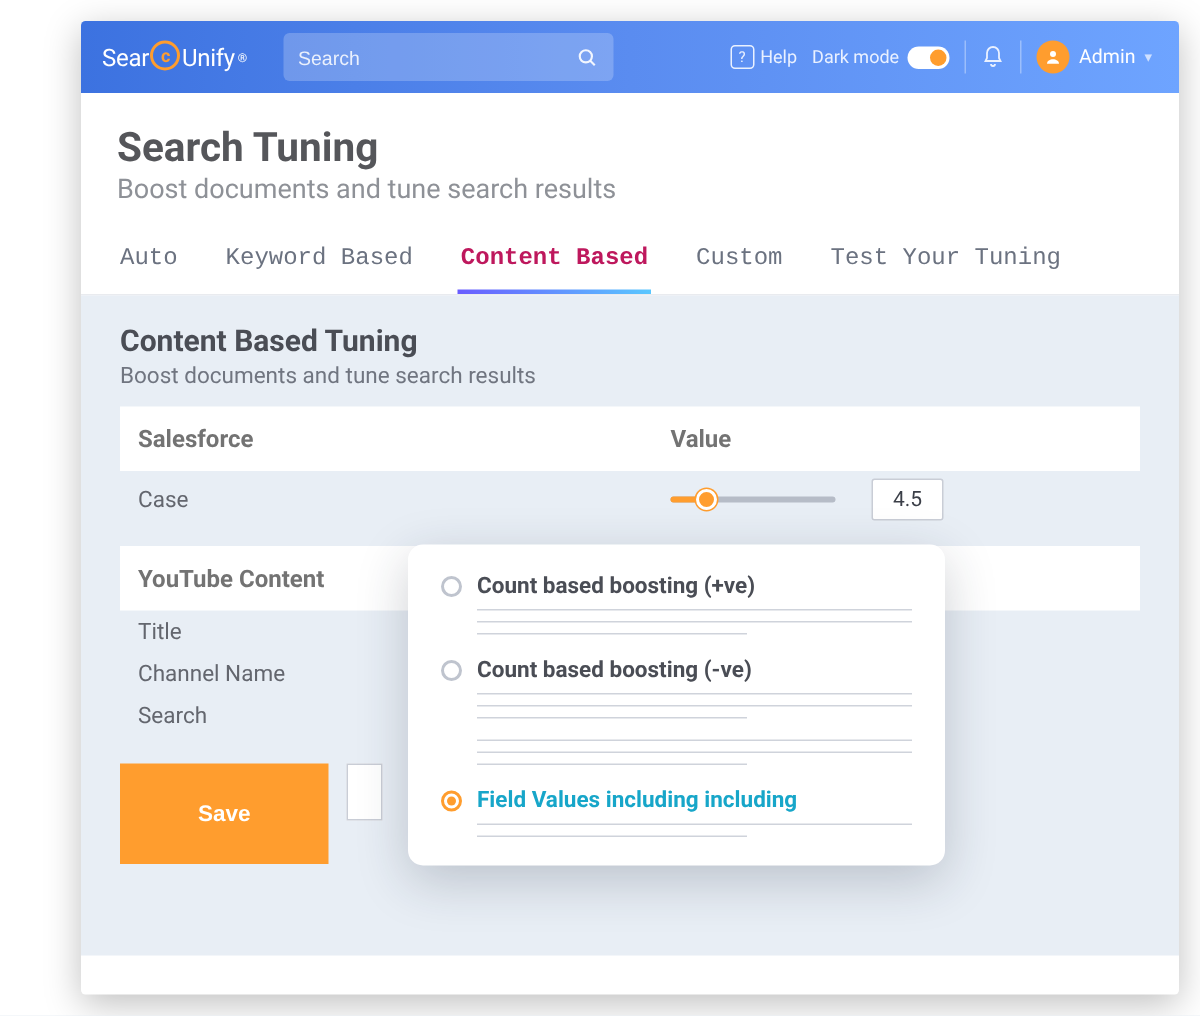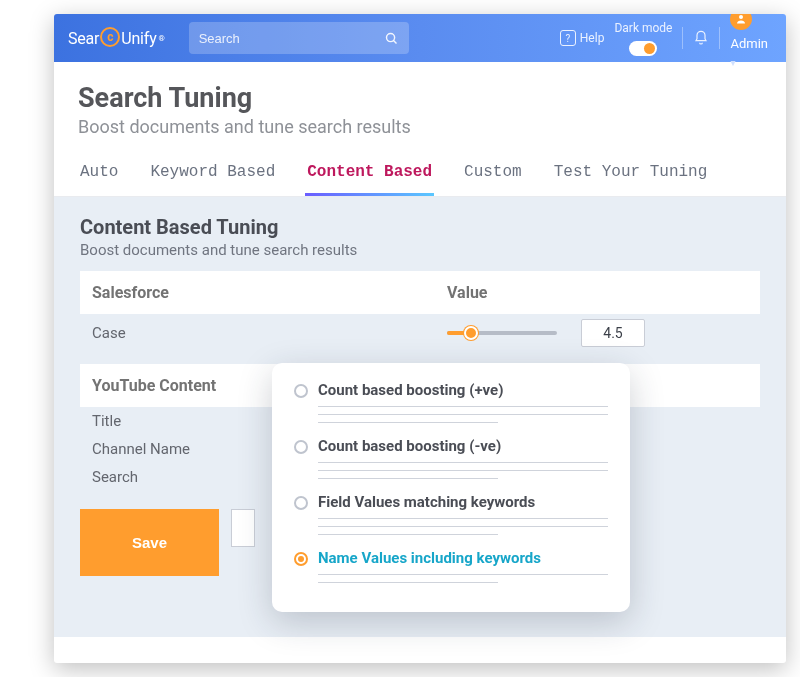--- a/index.html
+++ b/index.html
@@ -55,32 +55,32 @@
   }
   .searchbox input {
     flex: 1; background: transparent; border: none; outline: none;
     color: #fff; font-size: 13px;
   }
   .searchbox input::placeholder { color: rgba(255,255,255,0.85); }
   .search-icon { color: rgba(255,255,255,0.9); }
   .spacer { flex: 1; }
   .help { display: flex; align-items: center; gap: 4px; color: #eaf1ff; font-size: 12px; }
   .help-icon { display:inline-flex; width:16px;height:16px;border:1px solid #eaf1ff;border-radius:3px;align-items:center;justify-content:center;font-size:10px;}
-  .darkmode { display:flex; align-items:center; gap:6px; color:#eaf1ff; font-size:12px;flex-direction:column; }
+  .darkmode { display:flex; align-items:center; gap:6px; color:#eaf1ff; font-size:12px; }
   .toggle {
     width: 28px; height: 15px; background:#fff; border-radius:9px; position:relative;
     display:inline-block;
   }
   .toggle::after {
     content:""; position:absolute; top:2px; right:2px; width:11px;height:11px;
     background:#ff9d2e; border-radius:50%;
   }
   .divider { width:1px; height:22px; background:rgba(255,255,255,0.35); }
   .bell { color:#eaf1ff; }
-  .userbox { display:flex; align-items:flex-start; gap:6px; color:#fff; font-size:13px;flex-direction:column; }
+  .userbox { display:flex; align-items:center; gap:6px; color:#fff; font-size:13px; }
   .avatar {
     width:22px;height:22px;border-radius:50%;background:#ff9d2e;
     display:flex;align-items:center;justify-content:center;color:#fff;font-size:12px;
   }
   .chev { color:#cfe0ff; font-size:10px; }
 
   
   .page { padding: 20px 24px 0; }
   .page-title { font-size: 27px; font-weight:700; color:#55565a; }
   .page-sub { font-size: 18px; color:#8e9197; margin-top:2px; }
@@ -123,21 +123,21 @@
     flex:0 0 110px; height:4px; background:#b6bcc7; border-radius:2px;
     position:relative; margin-right:24px;
   }
   .slider .fill { position:absolute; left:0; top:0; bottom:0; width:22%; background:#ff9d2e; border-radius:2px; }
   .slider .knob {
     position:absolute; top:50%; left:22%; transform:translate(-50%,-50%);
     width:14px;height:14px;border-radius:50%;background:#ff9d2e;
     border:2px solid #fff; box-shadow:0 0 0 1px #ff9d2e;
   }
   .valbox {
-    width:64px; height:28px; border:1px solid #c9cdd6; background:#fff;
+    width:48px; height:28px; border:1px solid #c9cdd6; background:#fff;
     display:flex;align-items:center;justify-content:center;
     font-size:14px; color:#3b3f48; border-radius:2px;
   }
 
   .actions { display:flex; gap:12px; margin-top:18px; }
   .btn-save {
     background:#ff9d2e; color:#fff; font-weight:600; font-size:15px;
     border:none; padding:25px 52px; cursor:pointer;
   }
   .btn-cancel-stub {
@@ -145,21 +145,21 @@
   }
 
   
   .popover {
     position:absolute;
     top: 166px; left: 218px;
     width: 358px;
     background:#fff;
     border-radius:10px;
     box-shadow: 0 10px 34px rgba(30,40,60,0.22);
-    padding: 18px 22px 22px;
+    padding: 18px 22px 12px;
     z-index: 50;
   }
   .opt { display:flex; align-items:flex-start; gap:10px; margin-bottom:6px; }
   .radio {
     width:14px;height:14px;border-radius:50%;
     border:2px solid #bfc4ce; margin-top:3px; flex:0 0 14px;
     position:relative;
   }
   .radio.sel { border-color:#ff9d2e; }
   .radio.sel::after {
@@ -302,34 +302,30 @@
           <span class="radio"></span>
           <span class="opt-label">Count based boosting (-ve)</span>
         </div>
         <div class="placeholder-lines">
           <div class="ln first"></div>
             <div class="ln first"></div>
             <div class="ln short"></div>
         </div>
       </div>
       <div class="opt-block">
-        <div class="opt">
-          <span class="radio"></span>
-          <span class="opt-label">Field Values matching keywords</span>
-        </div>
         <div class="placeholder-lines">
           <div class="ln first"></div>
             <div class="ln first"></div>
             <div class="ln short"></div>
         </div>
       </div>
       <div class="opt-block">
         <div class="opt">
           <span class="radio sel"></span>
-          <span class="opt-label sel">Name Values including keywords</span>
+          <span class="opt-label sel">Field Values including including</span>
         </div>
         <div class="placeholder-lines">
           <div class="ln first"></div>
             <div class="ln short"></div>
         </div>
       </div>
     </div>
 
   </div>
 </div>

